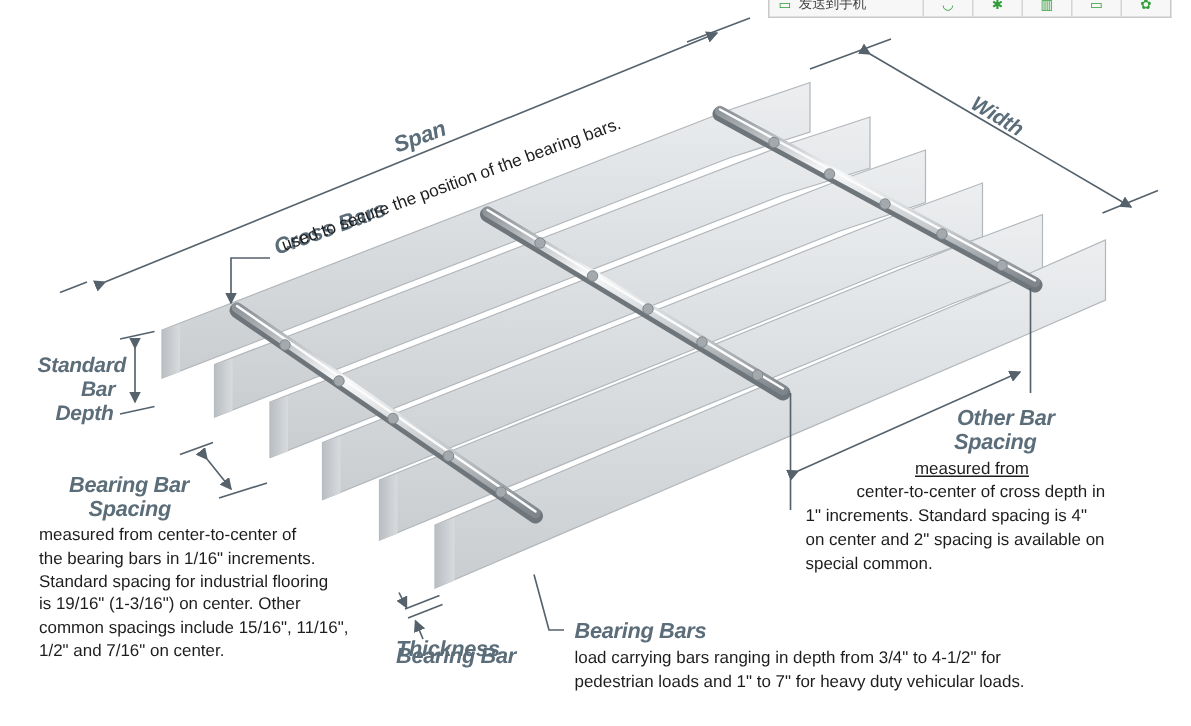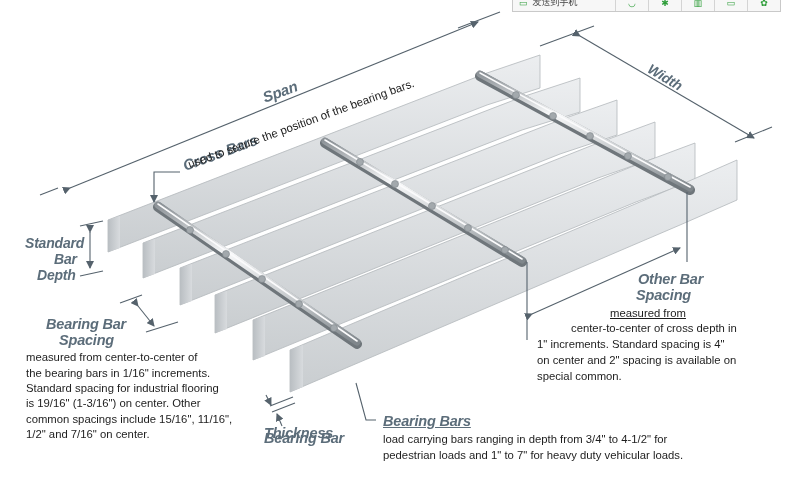--- a/index.html
+++ b/index.html
@@ -195,17 +195,17 @@
     <div class="body-txt" style="left:537px; top:353px;">on center and 2" spacing is available on</div>
     <div class="body-txt" style="left:537px; top:369px;">special common.</div>
   </div>
 
   <div>
     <div class="hd" style="left:264px; top:431px; font-size:14.5px;">Bearing Bar</div>
     <div class="hd" style="left:264px; top:426px; font-size:14.5px;">Thickness</div>
   </div>
 
   <div>
-    <div class="hd" style="left:383px; top:414px; font-size:14.5px;text-decoration:underline;">Bearing Bars</div>
+    <div class="hd" style="left:383px; top:414px; font-size:14.5px;">Bearing Bars</div>
     <div class="body-txt" style="left:383px; top:432px;">load carrying bars ranging in depth from 3/4" to 4-1/2" for</div>
     <div class="body-txt" style="left:383px; top:448px;">pedestrian loads and 1" to 7" for heavy duty vehicular loads.</div>
   </div>
 </div>
 
 </body></html>

